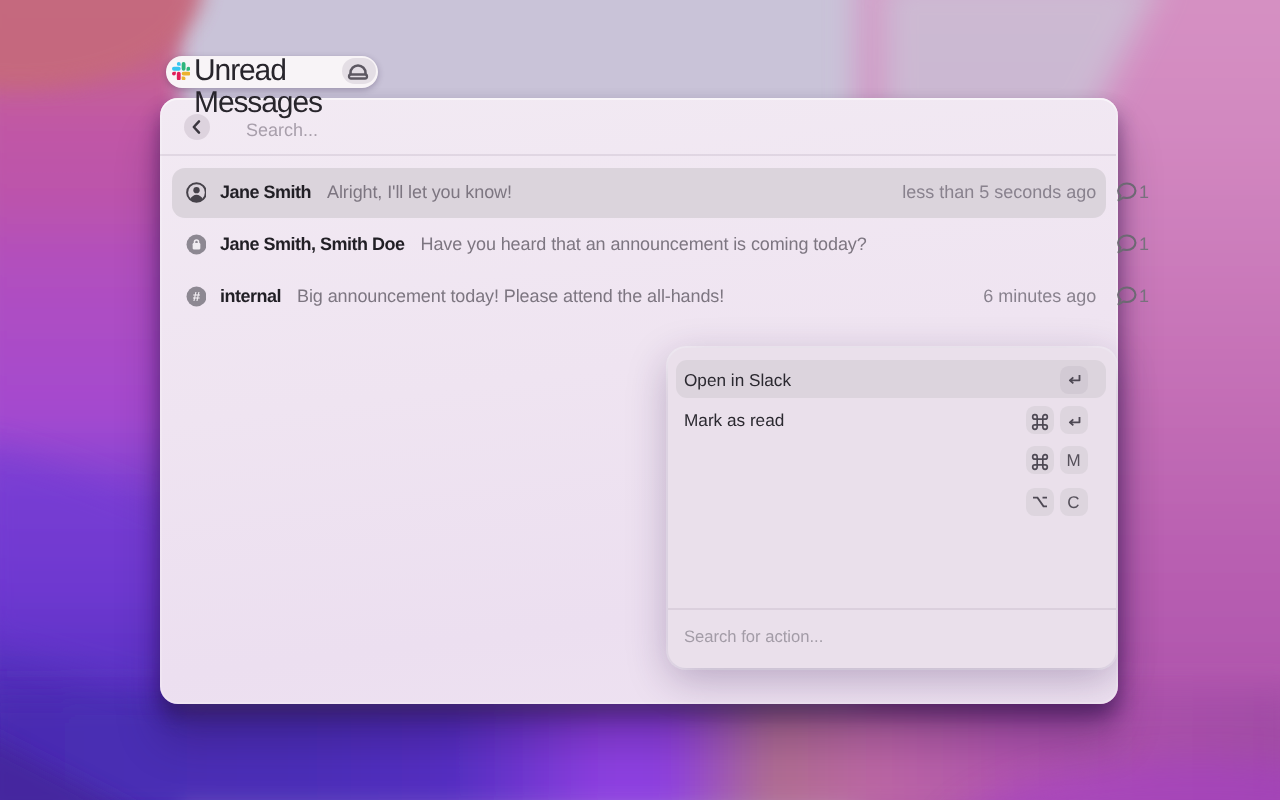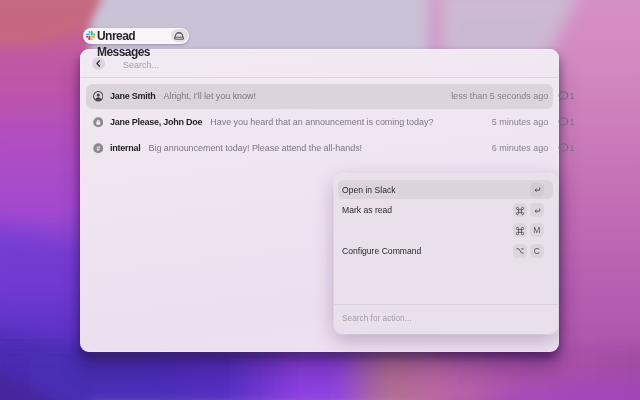--- a/index.html
+++ b/index.html
@@ -22,21 +22,21 @@
   .actions{position:absolute;left:333.5px;top:174px;width:224px;height:160px;border-radius:9px;
     background:#eae0eb;box-shadow:0 6px 20px rgba(50,20,80,.28),0 0 0 1px rgba(255,255,255,.5);}
   .acthl{position:absolute;left:4.5px;top:5.5px;width:214.5px;height:19.5px;border-radius:5.5px;background:#dcd4dd;}
   .actrow{position:absolute;left:8.5px;height:20px;font-size:8.6px;color:#2b2930;line-height:20px;white-space:nowrap;}
   .key{position:absolute;width:14.5px;height:14px;border-radius:4.3px;background:#ddd5de;color:#55505a;
     font-size:8.5px;text-align:center;line-height:14px;}
   .actdivider{position:absolute;left:0;top:130px;width:224px;height:1px;background:rgba(80,60,90,.09);}
   .actsearch{position:absolute;left:8.5px;top:139px;font-size:8.3px;color:#a39ca7;text-align:right;}
   .pill{position:absolute;left:82.5px;top:27.7px;width:106px;height:16px;border-radius:8px;background:#f8f4f7;
     box-shadow:0 1px 3px rgba(40,20,60,.28);}
-  .pilltxt{position:absolute;left:14.5px;top:0;height:15px;line-height:16.5px;font-size:12px;font-weight:700;letter-spacing:-0.55px;color:#28252c;}
+  .pilltxt{position:absolute;left:14.5px;top:0;height:15px;line-height:16.5px;font-size:15px;font-weight:400;letter-spacing:-0.55px;color:#28252c;}
   .pillsub{position:absolute;right:1px;top:1.2px;width:16.2px;height:13.6px;border-radius:6.8px;background:#e4dee5;}
 </style>
 </head>
 <body>
 <svg id="wall" width="640" height="400" viewBox="0 0 640 400">
   <defs>
     <linearGradient id="gright" x1="0" y1="0" x2="0" y2="1">
       <stop offset="0" stop-color="#d693c3"></stop>
       <stop offset="0.2" stop-color="#d288c0"></stop>
       <stop offset="0.45" stop-color="#c672b7"></stop>
@@ -106,22 +106,21 @@
       <circle cx="6" cy="6" r="5.35" fill="none" stroke="#46424a" stroke-width="1.15"></circle>
       <circle cx="6" cy="4.65" r="1.8" fill="#46424a"></circle>
       <path d="M2.45 9.85 C3.25 8.15 4.5 7.25 6 7.25 C7.5 7.25 8.75 8.15 9.55 9.85 A5.35 5.35 0 0 1 2.45 9.85 Z" fill="#46424a"></path>
     </svg>
   <svg style="position:absolute;right:13.5px;top:8px" width="10.5" height="10" viewBox="0 0 11 10.5">
       <path d="M5.7 0.8 C8.2 0.8 10.2 2.5 10.2 4.6 C10.2 6.7 8.2 8.4 5.7 8.4 C5.1 8.4 4.5 8.3 4 8.1 L1.3 9.6 L2.3 7.1 C1.5 6.4 1.1 5.6 1.1 4.6 C1.1 2.5 3.2 0.8 5.7 0.8 Z" fill="none" stroke="#6d6873" stroke-width="1.1" stroke-linejoin="round"></path>
     </svg>
 </div>
 
 <div class="row" style="top:109px;">
-  <div class="rowline"><span class="rtitle">Jane Please, John Doe</span><span class="rgap"></span><span class="rmsg">Have you heard that an announcement is coming today?</span></div>
-  <div class="rtime">5 minutes ago</div>
+  <div class="rowline"><span class="rtitle">Jane Smith, Smith Doe</span><span class="rgap"></span><span class="rmsg">Have you heard that an announcement is coming today?</span></div>
   <div class="rone">1</div>
   <svg style="position:absolute;left:6.5px;top:8.4px" width="10.5" height="10.5" viewBox="0 0 12 12">
       <circle cx="6" cy="6" r="5.7" fill="#8d8892"></circle>
       <path d="M4.4 5.3 V4.6 a1.6 1.6 0 0 1 3.2 0 V5.3 H6.7 V4.6 a0.7 0.7 0 0 0 -1.4 0 V5.3 Z" fill="#f0ecf1"></path>
       <rect x="3.8" y="5.2" width="4.4" height="3.6" rx="0.6" fill="#f0ecf1"></rect>
     </svg>
   <svg style="position:absolute;right:13.5px;top:8px" width="10.5" height="10" viewBox="0 0 11 10.5">
       <path d="M5.7 0.8 C8.2 0.8 10.2 2.5 10.2 4.6 C10.2 6.7 8.2 8.4 5.7 8.4 C5.1 8.4 4.5 8.3 4 8.1 L1.3 9.6 L2.3 7.1 C1.5 6.4 1.1 5.6 1.1 4.6 C1.1 2.5 3.2 0.8 5.7 0.8 Z" fill="none" stroke="#6d6873" stroke-width="1.1" stroke-linejoin="round"></path>
     </svg>
 </div>
@@ -149,21 +148,20 @@
   <div class="key" style="right:30.5px;top:29px;"><svg width="10" height="10" viewBox="0 0 12 12" style="vertical-align:middle">
         <path d="M4.3 4.3 h3.4 v3.4 h-3.4 Z M4.3 4.3 V2.95 a1.35 1.35 0 1 0 -1.35 1.35 Z M7.7 4.3 h1.35 a1.35 1.35 0 1 0 -1.35 -1.35 Z M7.7 7.7 v1.35 a1.35 1.35 0 1 0 1.35 -1.35 Z M4.3 7.7 H2.95 a1.35 1.35 0 1 0 1.35 1.35 Z" fill="none" stroke="#4e4954" stroke-width="1"></path>
       </svg></div>
   <div class="key" style="right:13.5px;top:29px;"><svg width="10" height="10" viewBox="0 0 12 12" style="vertical-align:middle">
         <path d="M9.3 3 v3.2 h-5.6 M5.6 4.4 L3.5 6.2 L5.6 8" fill="none" stroke="#4e4954" stroke-width="1.1" stroke-linejoin="round"></path>
       </svg></div>
   <div class="key" style="right:30.5px;top:49.3px;"><svg width="10" height="10" viewBox="0 0 12 12" style="vertical-align:middle">
         <path d="M4.3 4.3 h3.4 v3.4 h-3.4 Z M4.3 4.3 V2.95 a1.35 1.35 0 1 0 -1.35 1.35 Z M7.7 4.3 h1.35 a1.35 1.35 0 1 0 -1.35 -1.35 Z M7.7 7.7 v1.35 a1.35 1.35 0 1 0 1.35 -1.35 Z M4.3 7.7 H2.95 a1.35 1.35 0 1 0 1.35 1.35 Z" fill="none" stroke="#4e4954" stroke-width="1"></path>
       </svg></div>
   <div class="key" style="right:13.5px;top:49.3px;">M</div>
-  <div class="actrow" style="top:66.5px;">Configure Command</div>
   <div class="key" style="right:30.5px;top:69.5px;"><svg width="10" height="10" viewBox="0 0 12 12" style="vertical-align:middle">
         <path d="M1.8 3.4 h2.7 l3.6 5.2 h2.1 M7.5 3.4 h2.7" fill="none" stroke="#4e4954" stroke-width="1.1"></path>
       </svg></div>
   <div class="key" style="right:13.5px;top:69.5px;">C</div>
   <div class="actdivider"></div>
   <div class="actsearch">Search for action...</div>
 </div>
 
 <div class="pill">
   <svg style="position:absolute;left:3px;top:3.4px" width="9.2" height="9.2" viewBox="0 0 123 123">

